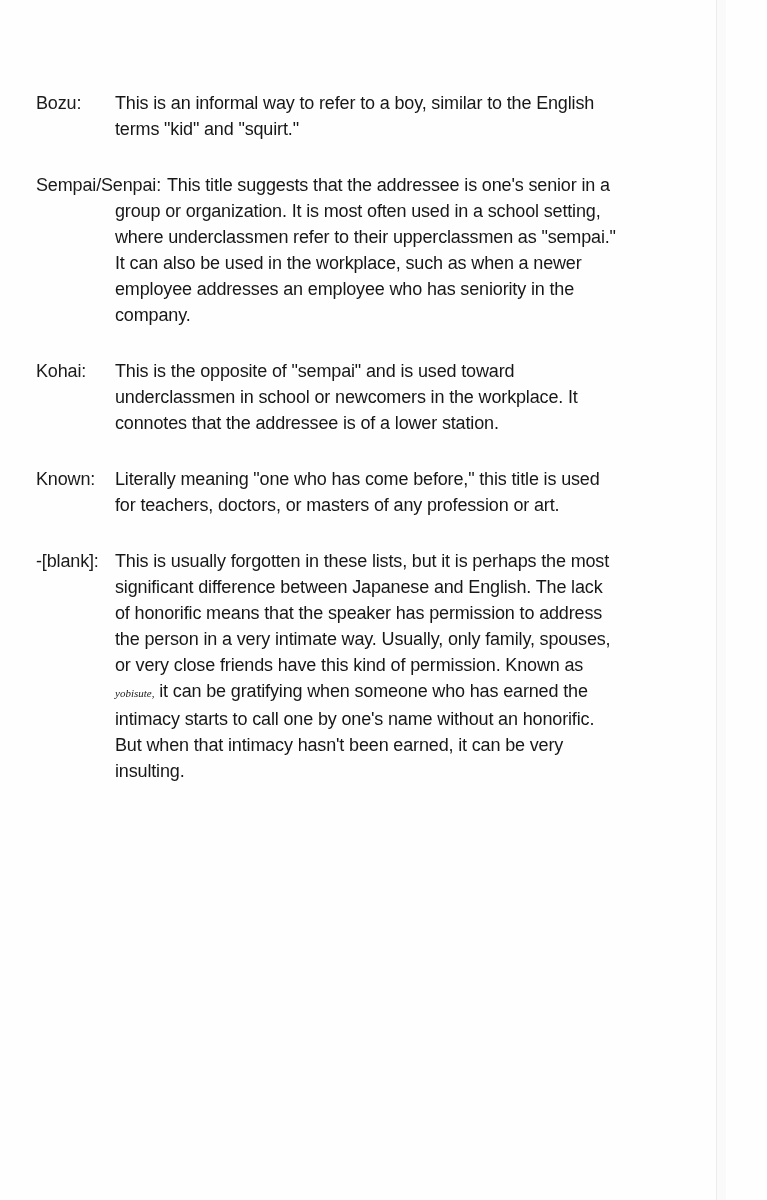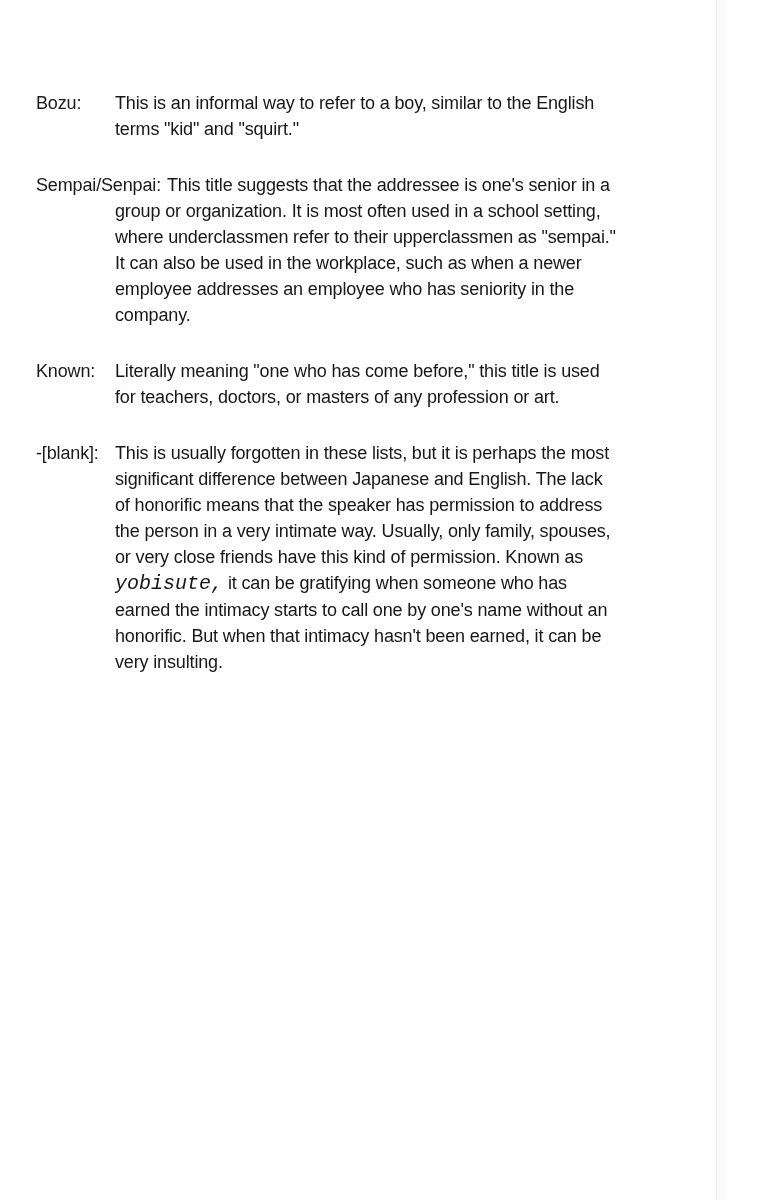--- a/index.html
+++ b/index.html
@@ -48,36 +48,37 @@
     min-width: 73px;
     padding-right: 6px;
     text-indent: 0;
     white-space: nowrap;
   }
   .def {
     color: #171717;
   }
   .jp-italic {
     font-style: italic;
-    font-family: Liberation Mono, monospace;
-    font-size: 20px;
+    font-family: Liberation Serif, serif;
+    font-size: 11px;
     letter-spacing: 0;
   }
 </style>
 </head>
 <body>
 
 <div class="page">
 
   <div class="content">
 
     <p class="entry"><span class="term">Bozu:</span><span class="def">This is an informal way to refer to a boy, similar to the English terms "kid" and "squirt."</span></p>
 
     <p class="entry"><span class="term">Sempai/Senpai:</span><span class="def">This title suggests that the addressee is one's senior in a group or organization. It is most often used in a school setting, where underclassmen refer to their upperclassmen as "sempai." It can also be used in the workplace, such as when a newer employee addresses an employee who has seniority in the company.</span></p>
 
+    <p class="entry"><span class="term">Kohai:</span><span class="def">This is the opposite of "sempai" and is used toward underclassmen in school or newcomers in the workplace. It connotes that the addressee is of a lower station.</span></p>
 
     <p class="entry"><span class="term">Known:</span><span class="def">Literally meaning "one who has come before," this title is used for teachers, doctors, or masters of any profession or art.</span></p>
 
     <p class="entry"><span class="term">-[blank]:</span><span class="def"><span>This is usually forgotten in these lists, but it is perhaps the most significant difference between Japanese and English. The lack of honorific means that the speaker has permission to address the person in a very intimate way. Usually, only family, spouses, or very close friends have this kind of permission. Known as </span><em class="jp-italic">yobisute,</em><span> it can be gratifying when someone who has earned the intimacy starts to call one by one's name without an honorific. But when that intimacy hasn't been earned, it can be very insulting.</span></span></p>
 
   </div>
 
   <div class="scan-edge"></div>
 
 </div>

